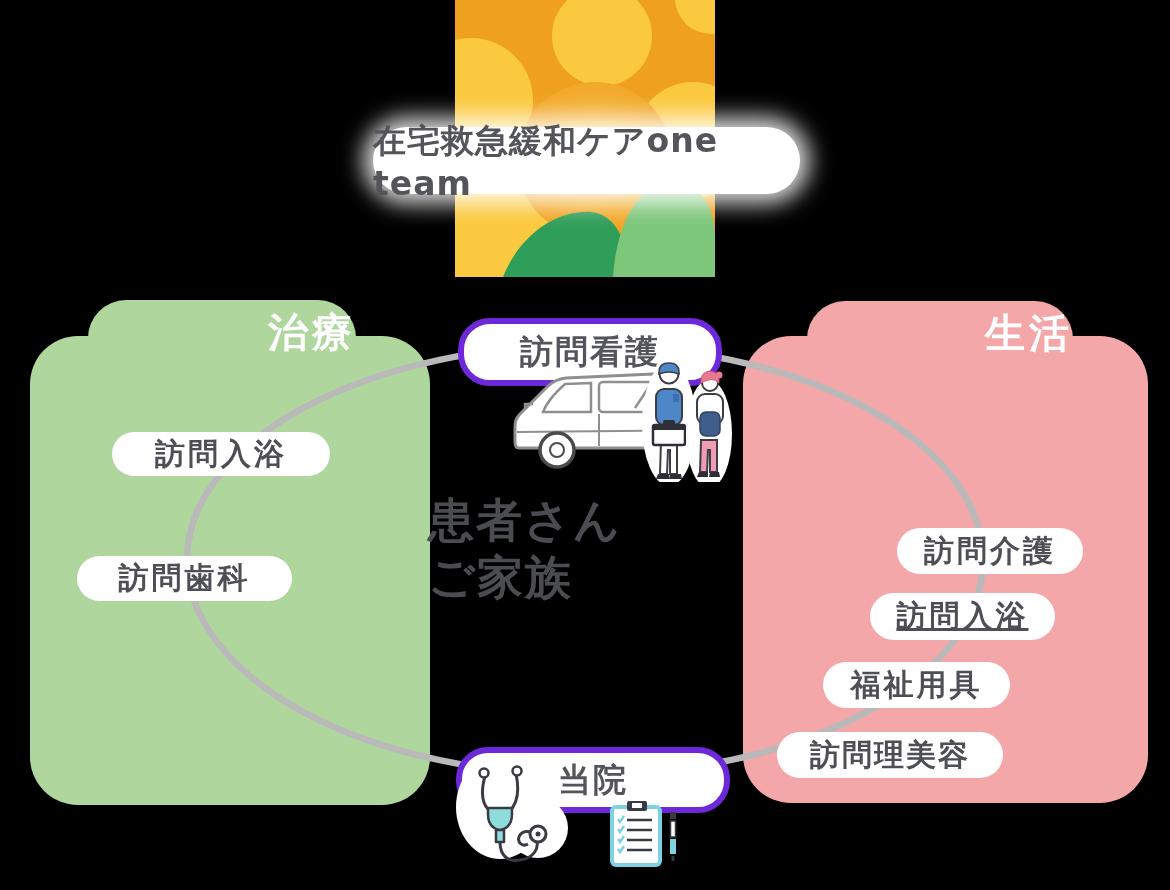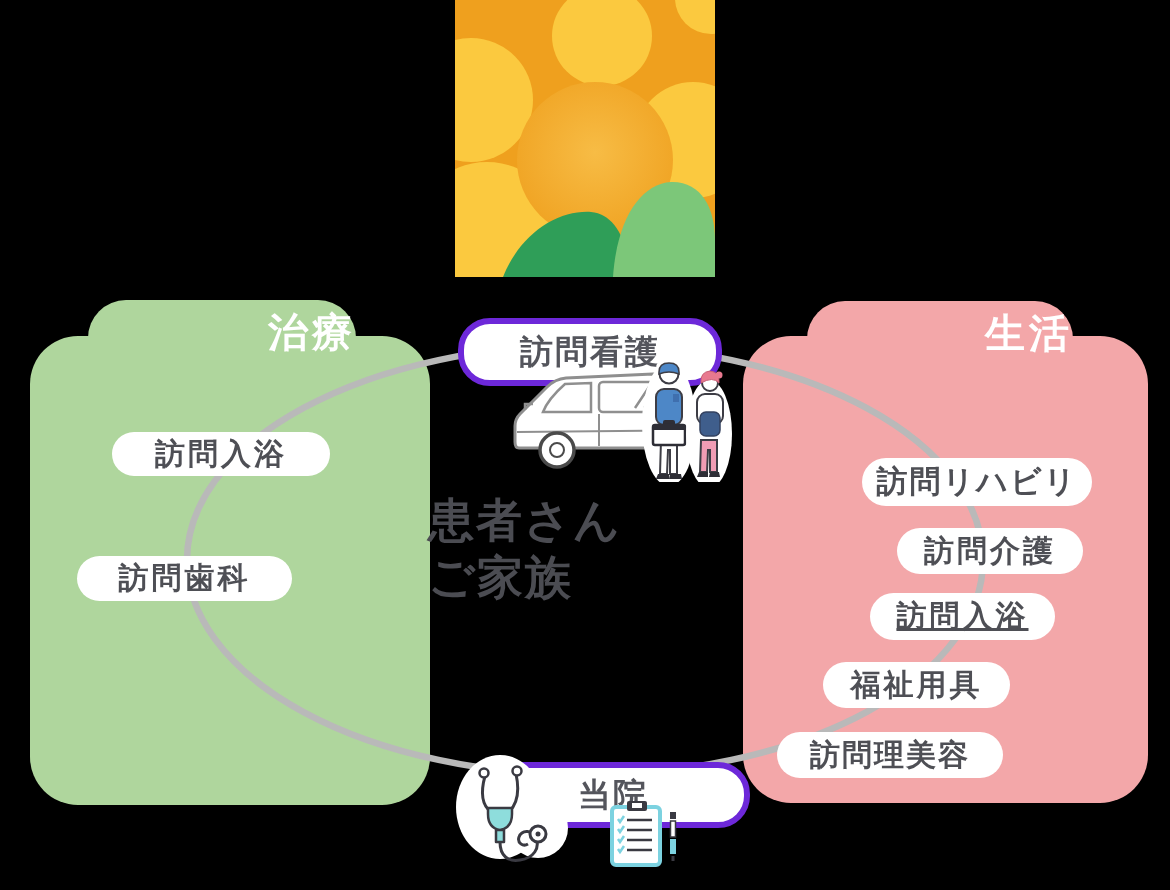--- a/index.html
+++ b/index.html
@@ -30,21 +30,21 @@
   .p4{left:770px;top:390px;width:315px;height:48px;font-size:31px;letter-spacing:5px;}
   .p5{left:862px;top:458px;width:230px;height:48px;font-size:31px;letter-spacing:2px;}
   .p6{left:897px;top:528px;width:186px;height:46px;font-size:30px;letter-spacing:3px;}
   .p7{left:870px;top:593px;width:185px;height:47px;font-size:30px;letter-spacing:3px;text-decoration:underline;}
   .p8{left:823px;top:662px;width:187px;height:46px;font-size:30px;letter-spacing:3px;}
   .p9{left:777px;top:732px;width:226px;height:46px;font-size:30px;letter-spacing:2px;}
   
   .hub{background:#fff;border:6px solid #6d28d9;border-radius:32px;display:flex;align-items:center;
        justify-content:center;font-size:33px;font-weight:700;color:#54555c;letter-spacing:2px;}
   .hub-top{left:458px;top:318px;width:252px;height:56px;}
-  .hub-bottom{left:476px;top:747px;width:262px;height:54px;margin-top:15px;}
+  .hub-bottom{left:456px;top:747px;width:262px;height:54px;}
   
   .center-label{left:428px;top:492px;width:300px;font-size:46px;font-weight:700;
                 color:#4b4c52;line-height:57px;letter-spacing:2px;}
   .connector{left:0;top:0;pointer-events:none;}
   .flower{left:455px;top:0;width:260px;height:277px;overflow:hidden;}
 </style>
 </head>
 <body>
 
 <div id="stage">
@@ -62,37 +62,39 @@
       <circle cx="16" cy="100" r="62" fill="#fbc93f"></circle>
       <circle cx="32" cy="238" r="76" fill="#fbc93f"></circle>
       <circle cx="238" cy="140" r="58" fill="#fbc93f"></circle>
       <circle cx="256" cy="-2" r="36" fill="#fbc93f"></circle>
       <circle cx="140" cy="160" r="78" fill="url(#disc)"></circle>
       <path d="M48 277 C 66 232 104 210 136 212 C 160 214 172 240 177 277 Z" fill="#2f9e58"></path>
       <path d="M158 277 C 162 218 186 184 216 182 C 246 181 260 208 260 240 L 260 277 Z" fill="#7cc779"></path>
     </svg>
   </div>
 
+  <div class="abs banner">
+    <span>在宅救急緩和ケアone team</span>
+  </div>
 
   <div class="abs tab tab-green"></div>
   <div class="abs panel-green"></div>
   <div class="abs panel-title title-green">治療</div>
 
   <div class="abs tab tab-pink"></div>
   <div class="abs panel-pink"></div>
   <div class="abs panel-title title-pink">生活</div>
 
   <svg class="abs connector" width="1170" height="890">
     <ellipse cx="585" cy="560" rx="398" ry="215" fill="none" stroke="#b9b9b9" stroke-width="6.5"></ellipse>
   </svg>
 
   <div class="abs pill p1">訪問入浴</div>
   <div class="abs pill p2">訪問歯科</div>
 
-  <div class="abs pill p5">訪問リハビリ</div>
   <div class="abs pill p6">訪問介護</div>
   <div class="abs pill p7">訪問入浴</div>
   <div class="abs pill p8">福祉用具</div>
   <div class="abs pill p9">訪問理美容</div>
 
   <div class="abs hub hub-top">
     <span>訪問看護</span>
   </div>
 
   <svg class="abs" style="left:503px;top:360px;" width="230" height="122" viewBox="0 0 230 122">

